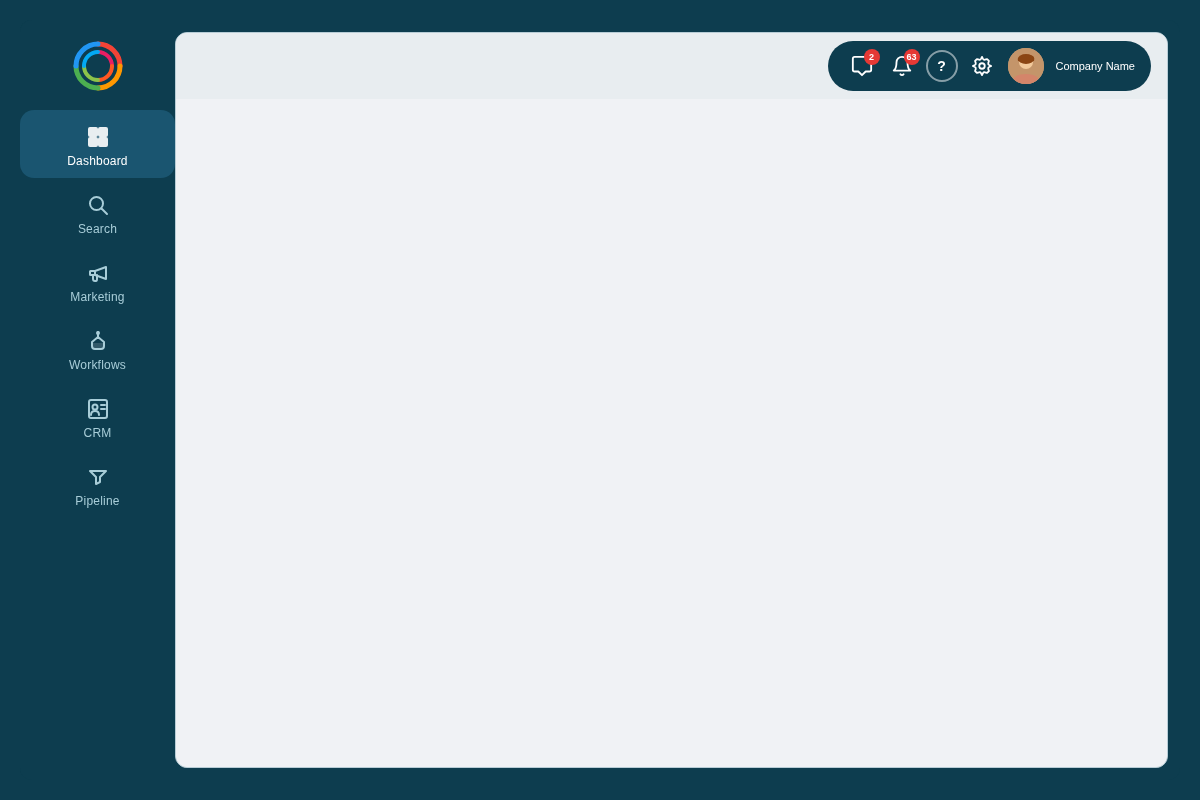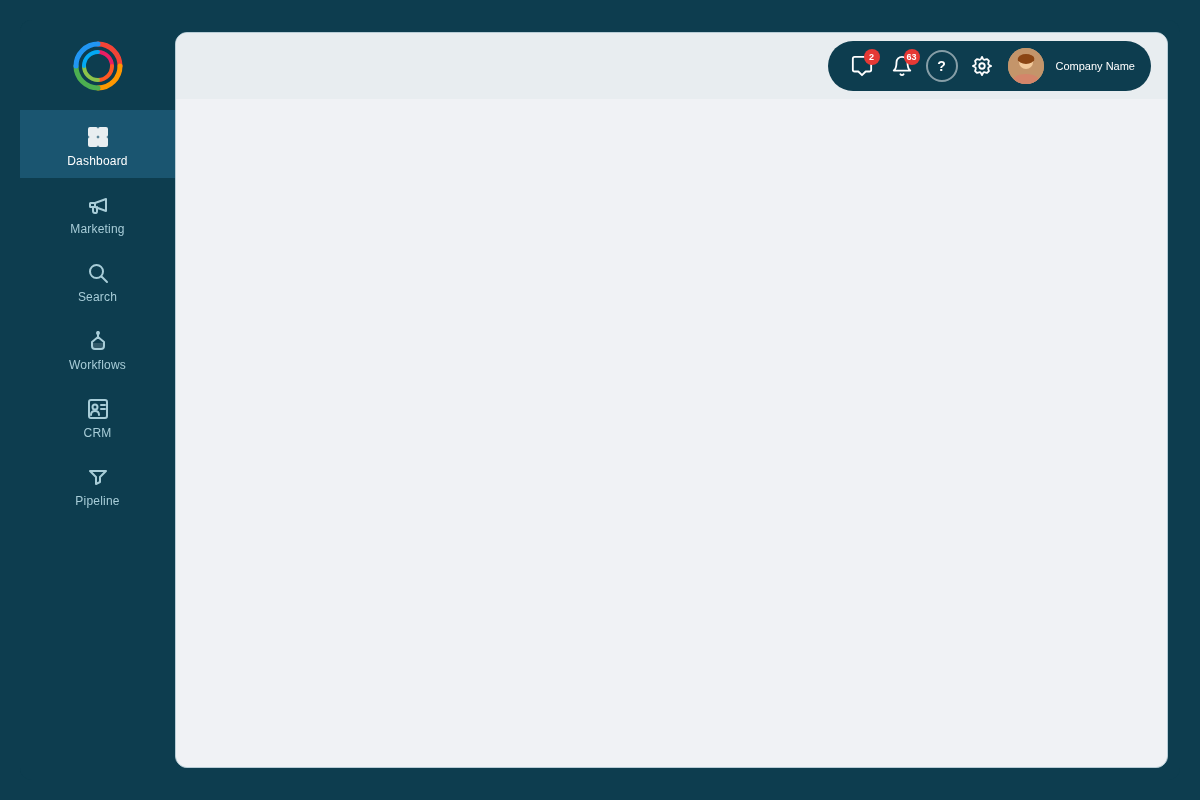--- a/index.html
+++ b/index.html
@@ -62,20 +62,21 @@
       cursor: pointer;
       color: #a8cdd8;
       gap: 4px;
       transition: background 0.15s;
       width: 100%;
     }
 
     .nav-item.active {
       background: #1a5570;
       color: #ffffff;
+      border-radius: 14px;
     }
 
     .nav-item-label {
       font-size: 12px;
       font-weight: 400;
       letter-spacing: 0.2px;
       color: inherit;
     }
 
     .nav-icon {
@@ -264,37 +265,37 @@
             <rect x="3" y="13" width="8" height="8" rx="1" stroke="white" fill="white" opacity="0.9"></rect>
             <rect x="13" y="13" width="8" height="8" rx="1" stroke="white" fill="white" opacity="0.9"></rect>
           </svg>
         </span>
         <span class="nav-item-label">Dashboard</span>
       </div>
 
 
       <div class="nav-item">
         <span class="nav-icon">
+          <svg viewBox="0 0 24 24" stroke-width="2.2">
+            <circle cx="10.5" cy="10.5" r="6.5"></circle>
+            <line x1="15.5" y1="15.5" x2="21" y2="21"></line>
+          </svg>
+        </span>
+        <span class="nav-item-label">Search</span>
+      </div>
+
+      <div class="nav-item">
+        <span class="nav-icon">
           <svg viewBox="0 0 24 24" stroke-width="1.9">
             <path d="M20 6 L9 10 L9 14 L20 18 Z"></path>
             <rect x="4" y="10" width="5" height="4" rx="0.5"></rect>
             <path d="M7 14 L7 18 Q7 20 9 20 L10 20 Q11 20 11 18 L11 14"></path>
           </svg>
         </span>
         <span class="nav-item-label">Marketing</span>
-      </div>
-
-      <div class="nav-item">
-        <span class="nav-icon">
-          <svg viewBox="0 0 24 24" stroke-width="2.2">
-            <circle cx="10.5" cy="10.5" r="6.5"></circle>
-            <line x1="15.5" y1="15.5" x2="21" y2="21"></line>
-          </svg>
-        </span>
-        <span class="nav-item-label">Search</span>
       </div>
 
       <div class="nav-item">
         <span class="nav-icon">
           <svg viewBox="0 0 24 24" stroke-width="1.9">
             <path d="M12 3 L12 8"></path>
             <path d="M12 8 L6 13 L6 17 Q6 20 9 20 L15 20 Q18 20 18 17 L18 13 L12 8 Z"></path>
             <circle cx="12" cy="4" r="2" fill="currentColor" stroke="none"></circle>
             <path d="M7 14 L7 17 Q7 19 9 19 L15 19 Q17 19 17 17 L17 14" stroke="none" fill="rgba(255,255,255,0.15)"></path>
           </svg>

